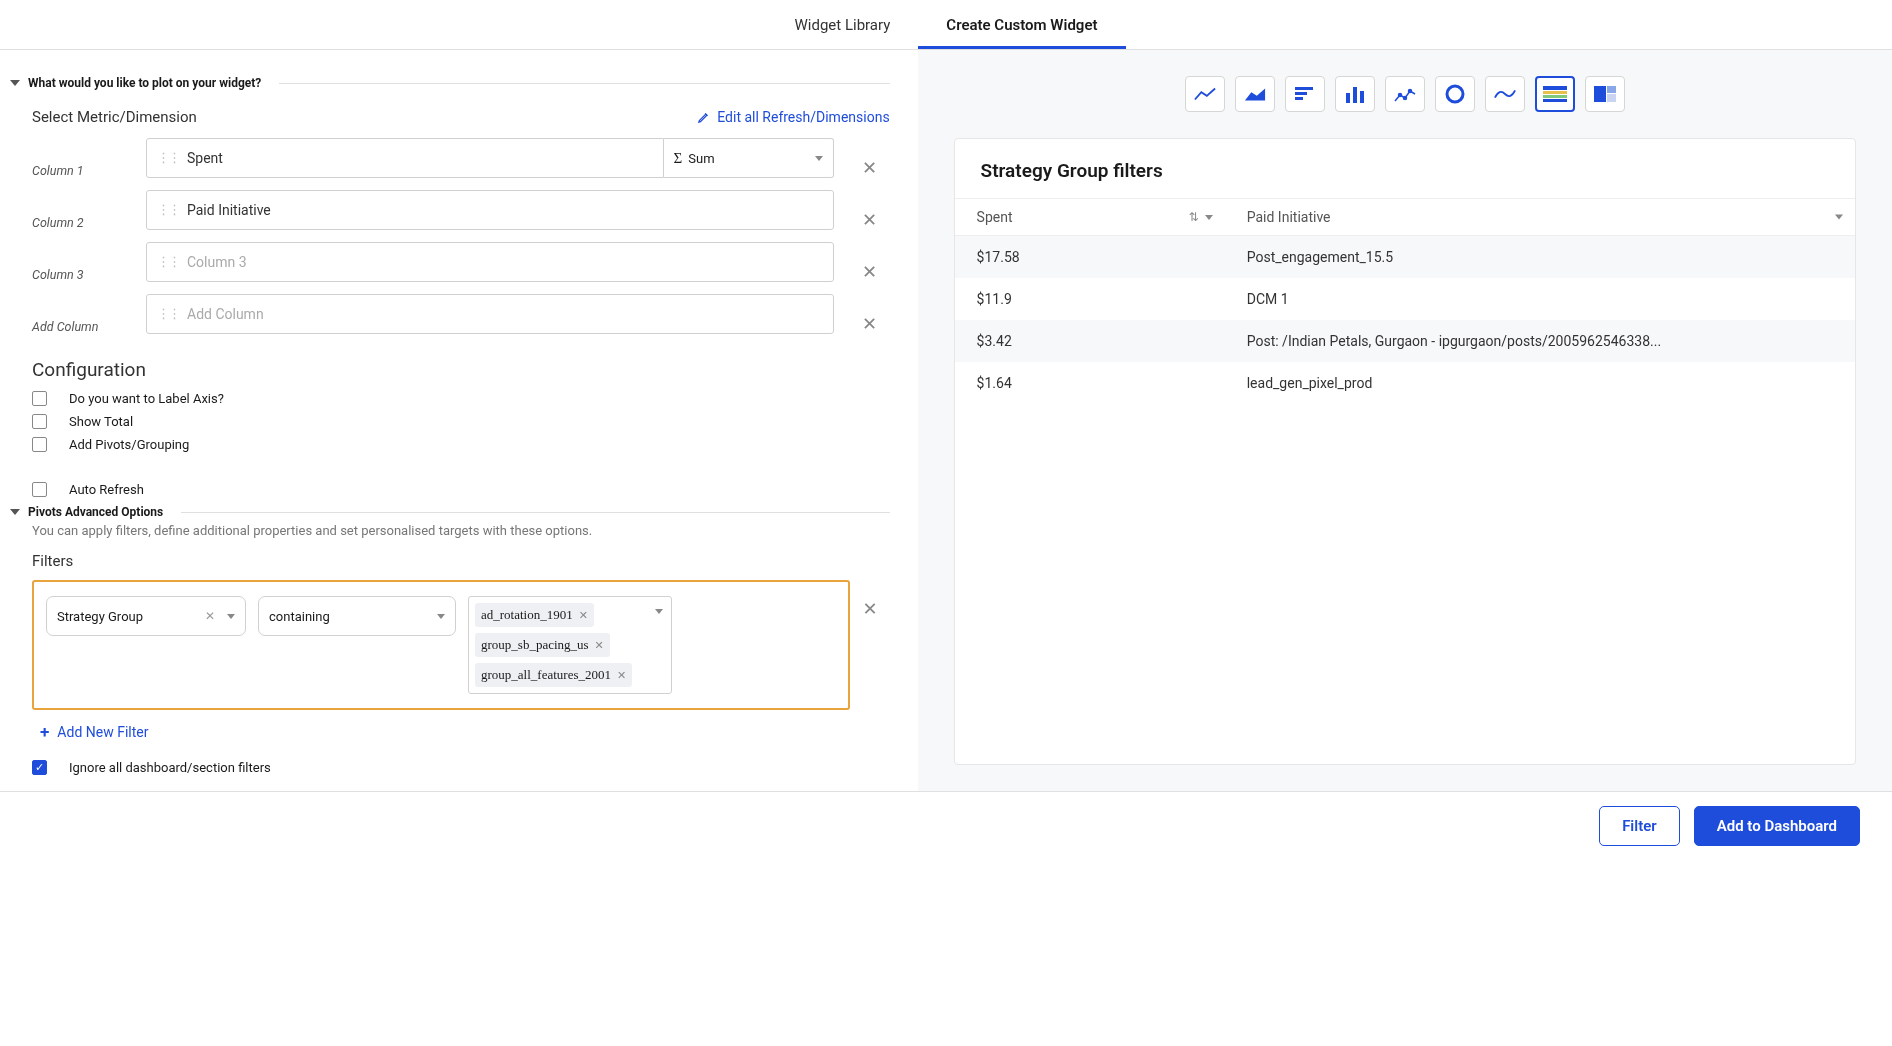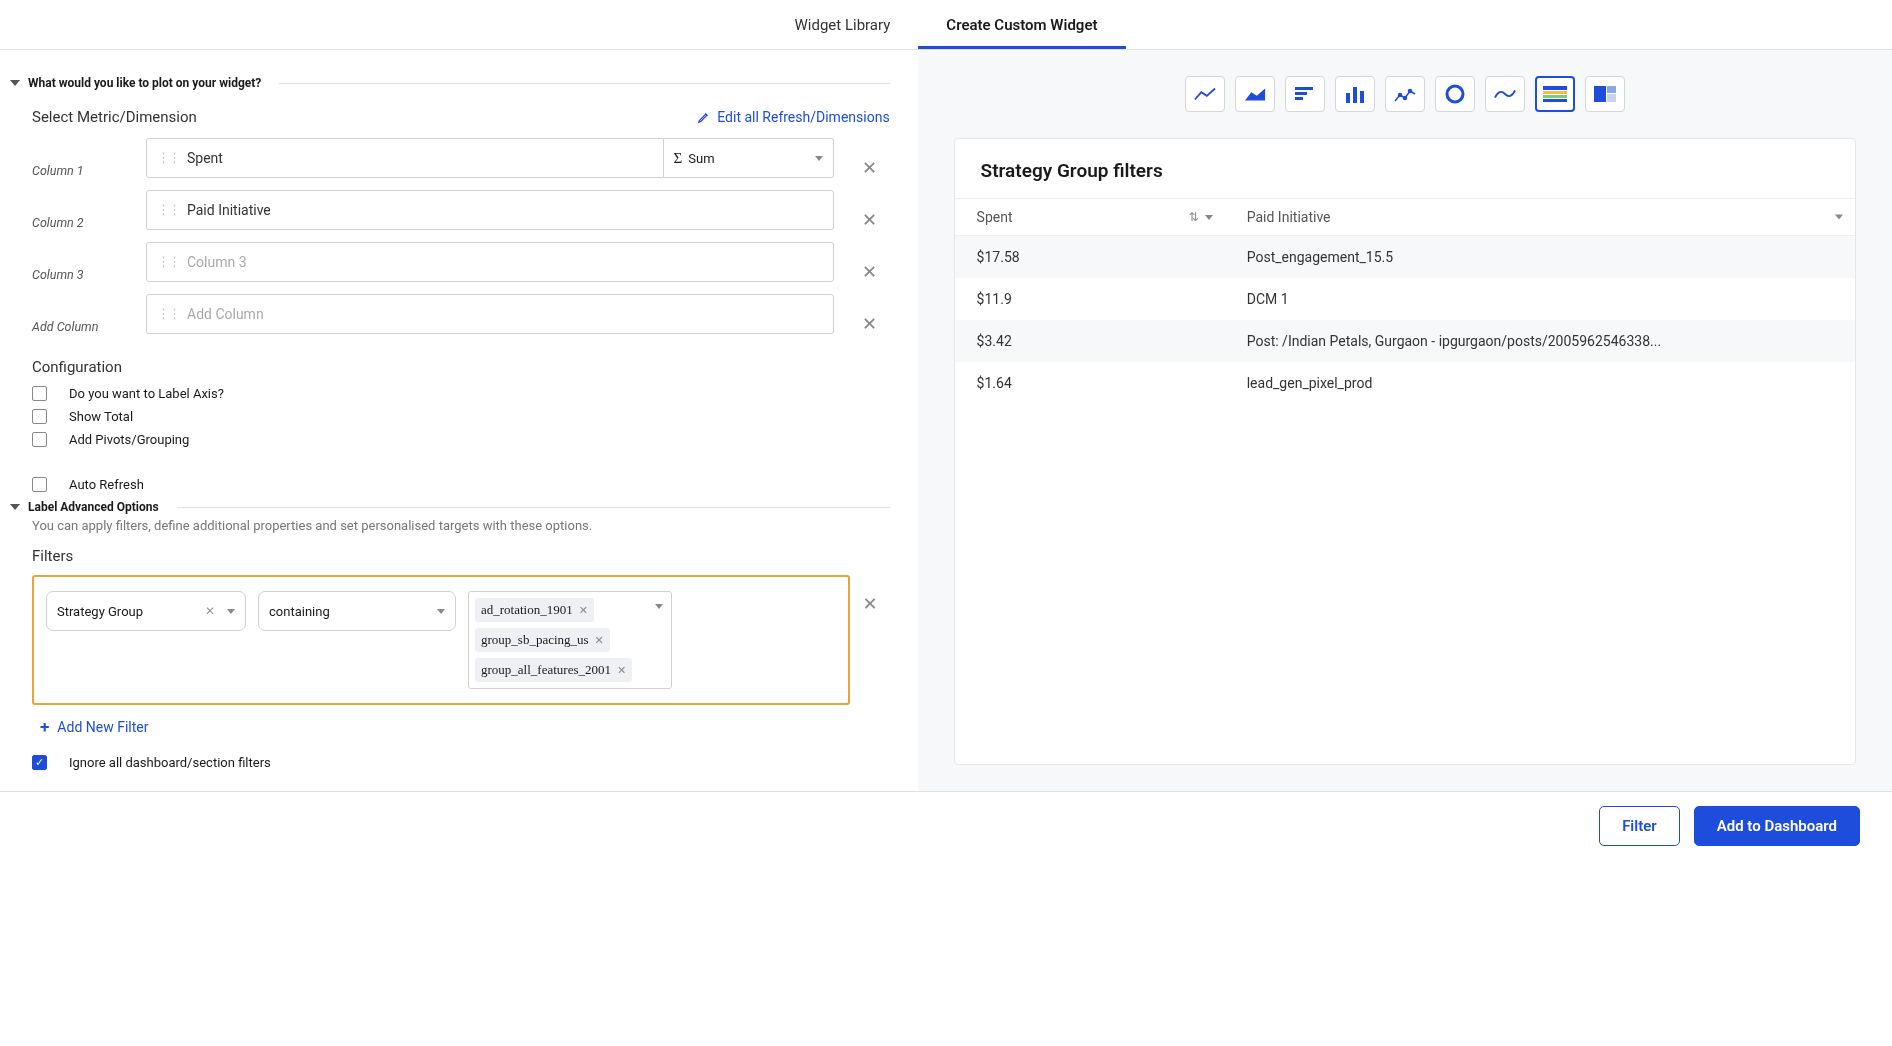--- a/index.html
+++ b/index.html
@@ -32,21 +32,21 @@
 .col-input-wrap { flex: 1; display: flex; }
 .textbox { flex: 1; border: 1px solid #d0d0d0; border-radius: 3px; height: 40px; display: flex; align-items: center; padding: 0 10px; background: #fff; }
 .drag-dots { color: #bbb; font-size: 13px; letter-spacing: -2px; margin-right: 8px; line-height: 6px; }
 .textbox .value { color: #333; font-size: 14px; }
 .textbox .placeholder { color: #aaa; font-size: 14px; }
 .agg-select { width: 170px; border: 1px solid #d0d0d0; border-left: none; border-radius: 0 3px 3px 0; height: 40px; display: flex; align-items: center; padding: 0 10px; background: #fff; justify-content: space-between; }
 .agg-select .sigma { font-family: serif; font-size: 15px; margin-right: 6px; }
 .row-close { color: #888; font-size: 18px; cursor: pointer; width: 24px; text-align: center; }
 
 
-.config-title { font-size: 15px; color: #333; margin: 24px 0 10px 22px; }
+.config-title { font-size: 19px; color: #333; margin: 24px 0 10px 22px; }
 .check-row { display: flex; align-items: center; gap: 22px; margin: 0 0 8px 22px; }
 .chk { width: 15px; height: 15px; border: 1.5px solid #888; border-radius: 2px; display: inline-flex; align-items: center; justify-content: center; background: #fff; }
 .chk.checked { background: #1f4ddb; border-color: #1f4ddb; color: #fff; font-size: 11px; }
 
 
 .filters-title { font-size: 15px; color: #333; margin: 8px 0 10px 22px; }
 .filter-box { border: 2px solid #e8a33d; border-radius: 3px; margin: 0 40px 10px 22px; padding: 14px 12px; display: flex; gap: 12px; align-items: flex-start; position: relative; }
 .filter-select { border: 1px solid #d0d0d0; border-radius: 7px; height: 40px; display: flex; align-items: center; padding: 6px 10px; background: #fff; justify-content: space-between; }
 .filter-select.small { width: 200px; }
 .filter-select.med { width: 198px; }
@@ -173,21 +173,21 @@
           <span class="chk"></span>
           <span>Add Pivots/Grouping</span>
         </div>
       <div class="check-row">
           <span class="chk"></span>
           <span>Auto Refresh</span>
         </div>
 
       <div class="section-head">
         <span class="caret"></span>
-        <span class="title">Label Advanced Options</span>
+        <span class="title">Pivots Advanced Options</span>
         <span class="rule"></span>
       </div>
       <div class="subtext">You can apply filters, define additional properties and set personalised targets with these options.</div>
 
       <div class="filters-title">Filters</div>
 
       <div class="filter-box">
         <div class="filter-select small">
           <span>Strategy Group</span>
           <span style="display:flex;align-items:center;gap:6px">

